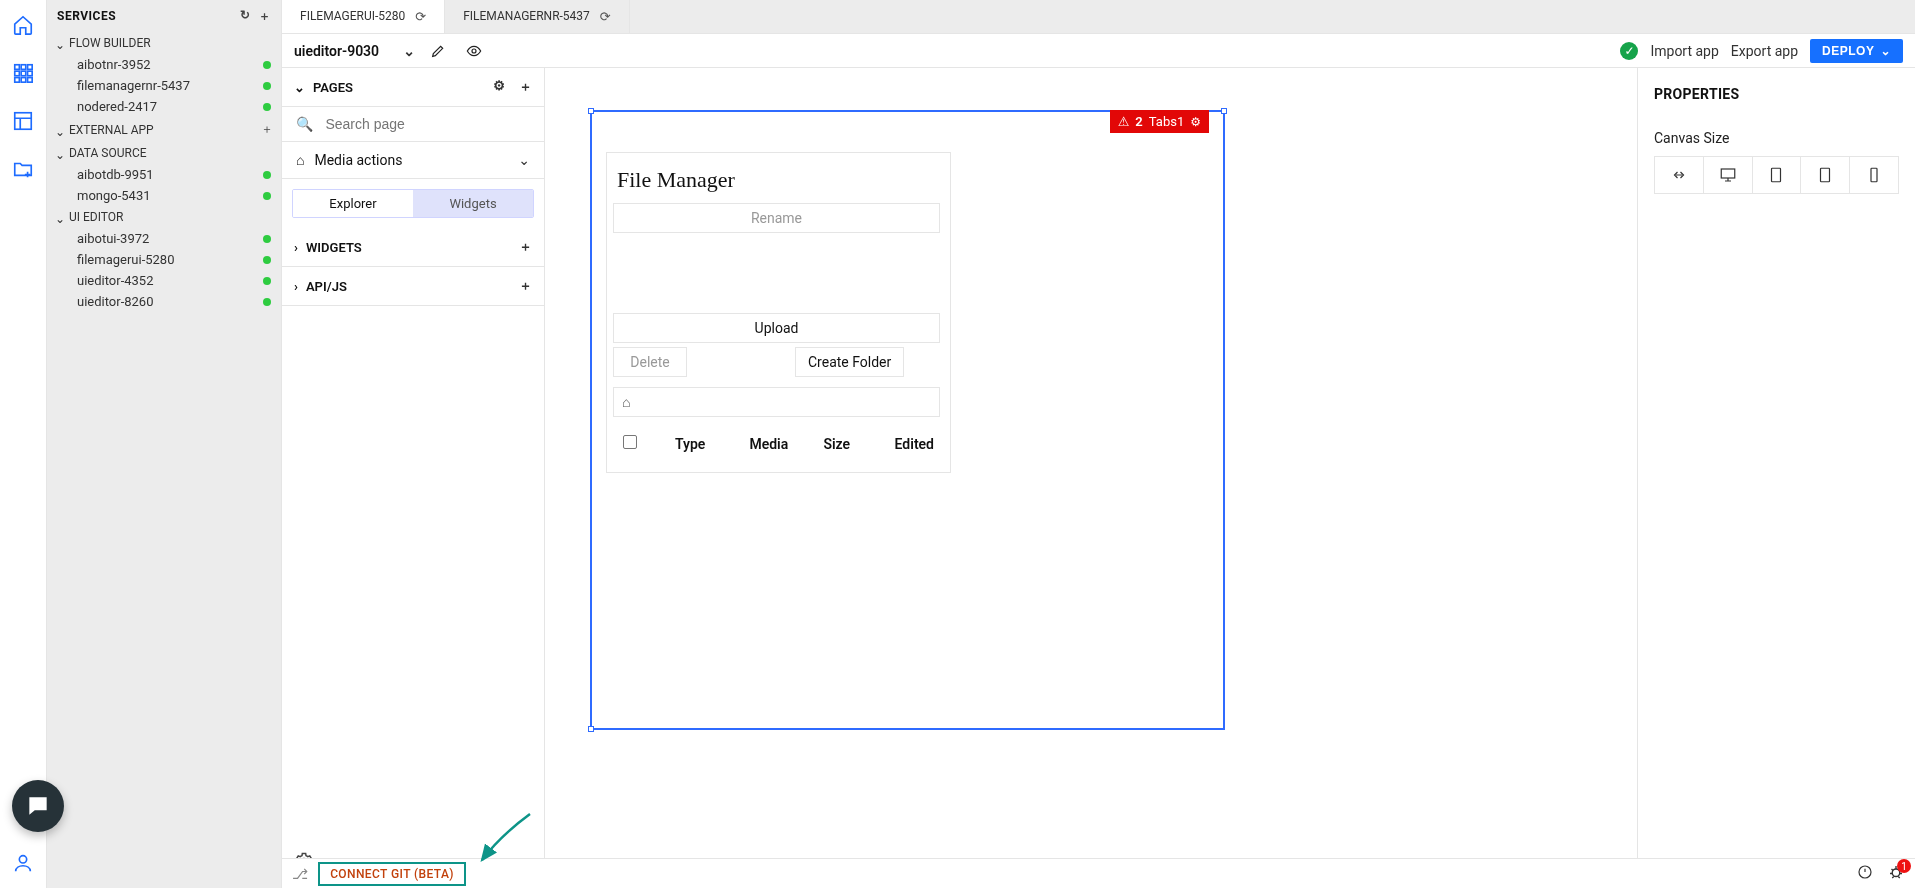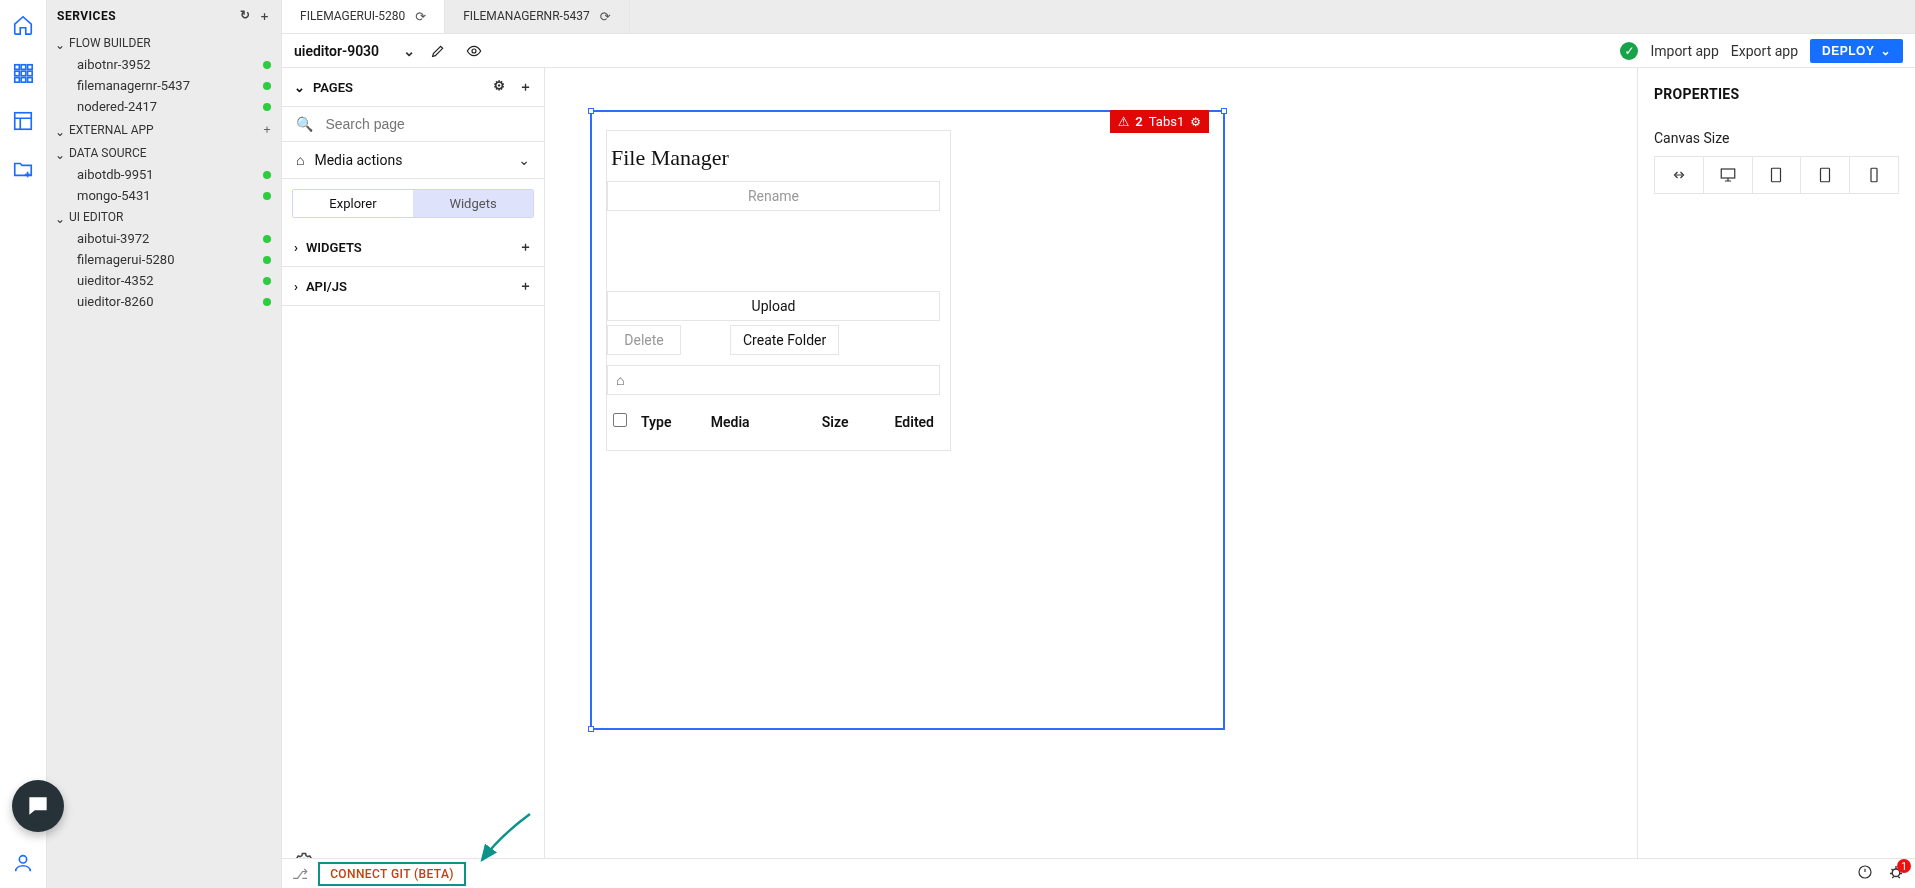--- a/index.html
+++ b/index.html
@@ -125,29 +125,29 @@
   .sel-tl{left:-4px;top:-4px;}
   .sel-tr{right:-4px;top:-4px;}
   .sel-bl{left:-4px;bottom:-4px;}
   .h1{font-size:26px;font-weight:700;padding:18px 14px 14px 14px;border-bottom:1px solid var(--border);}
   .canvas-body{display:flex;gap:8px;padding:0 14px;position:relative;}
   .tabs-badge{
     position:absolute;right:14px;top:-2px;background:#e20707;color:#fff;font-size:13px;display:flex;align-items:center;gap:6px;padding:4px 8px;
   }
   .tabs-badge .n{font-weight:600;}
   .tabs-badge .gear{font-size:12px;}
-  .fm-card{width:345px;border:1px solid var(--border);padding:10px 10px 12px 0;margin-top:18px;}
+  .fm-card{width:345px;border:1px solid var(--border);padding:10px 10px 12px 6px;margin-top:40px;}
   .fm-title{font-family:"Times New Roman",serif;font-size:22px;margin:4px 0 10px 4px;}
   .btn-row{display:flex;gap:80px;margin-bottom:4px;flex-direction:column;}
-  .btn-row2{display:flex;gap:49px;margin-bottom:10px;}
+  .btn-row2{display:flex;gap:108px;margin-bottom:10px;}
   .fm-btn{border:1px solid var(--border);background:#fff;padding:6px 12px;font-size:14px;min-width:74px;text-align:center;cursor:pointer;}
   .fm-btn.disabled{color:#999;}
   .path-bar{border:1px solid var(--border);height:30px;display:flex;align-items:center;padding:0 8px;color:#555;margin-bottom:10px;}
   .fm-table{width:100%;font-size:14px;}
-  .fm-table th{text-align:left;font-weight:600;padding:6px 4px;}
+  .fm-table th{text-align:right;font-weight:600;padding:6px 4px;}
   .fm-table th.chk{width:26px;}
   .chkbox{width:14px;height:14px;border:1.5px solid #777;border-radius:2px;display:inline-block;}
   .img-card{flex:1;border:1px solid var(--border);margin-top:24px;position:relative;padding:8px;min-height:280px;display:flex;align-items:center;justify-content:center;color:#333;}
   .copy-icon{position:absolute;right:8px;top:8px;color:#666;cursor:pointer;}
 
   
   .props-panel{width:278px;border-left:1px solid var(--border);padding:18px 16px;background:#fff;}
   .props-panel h3{margin:0 0 28px 0;font-size:14px;font-weight:700;letter-spacing:.3px;}
   .props-label{font-size:14px;margin-bottom:10px;color:#222;}
   .device-row{display:flex;border:1px solid var(--border);}

